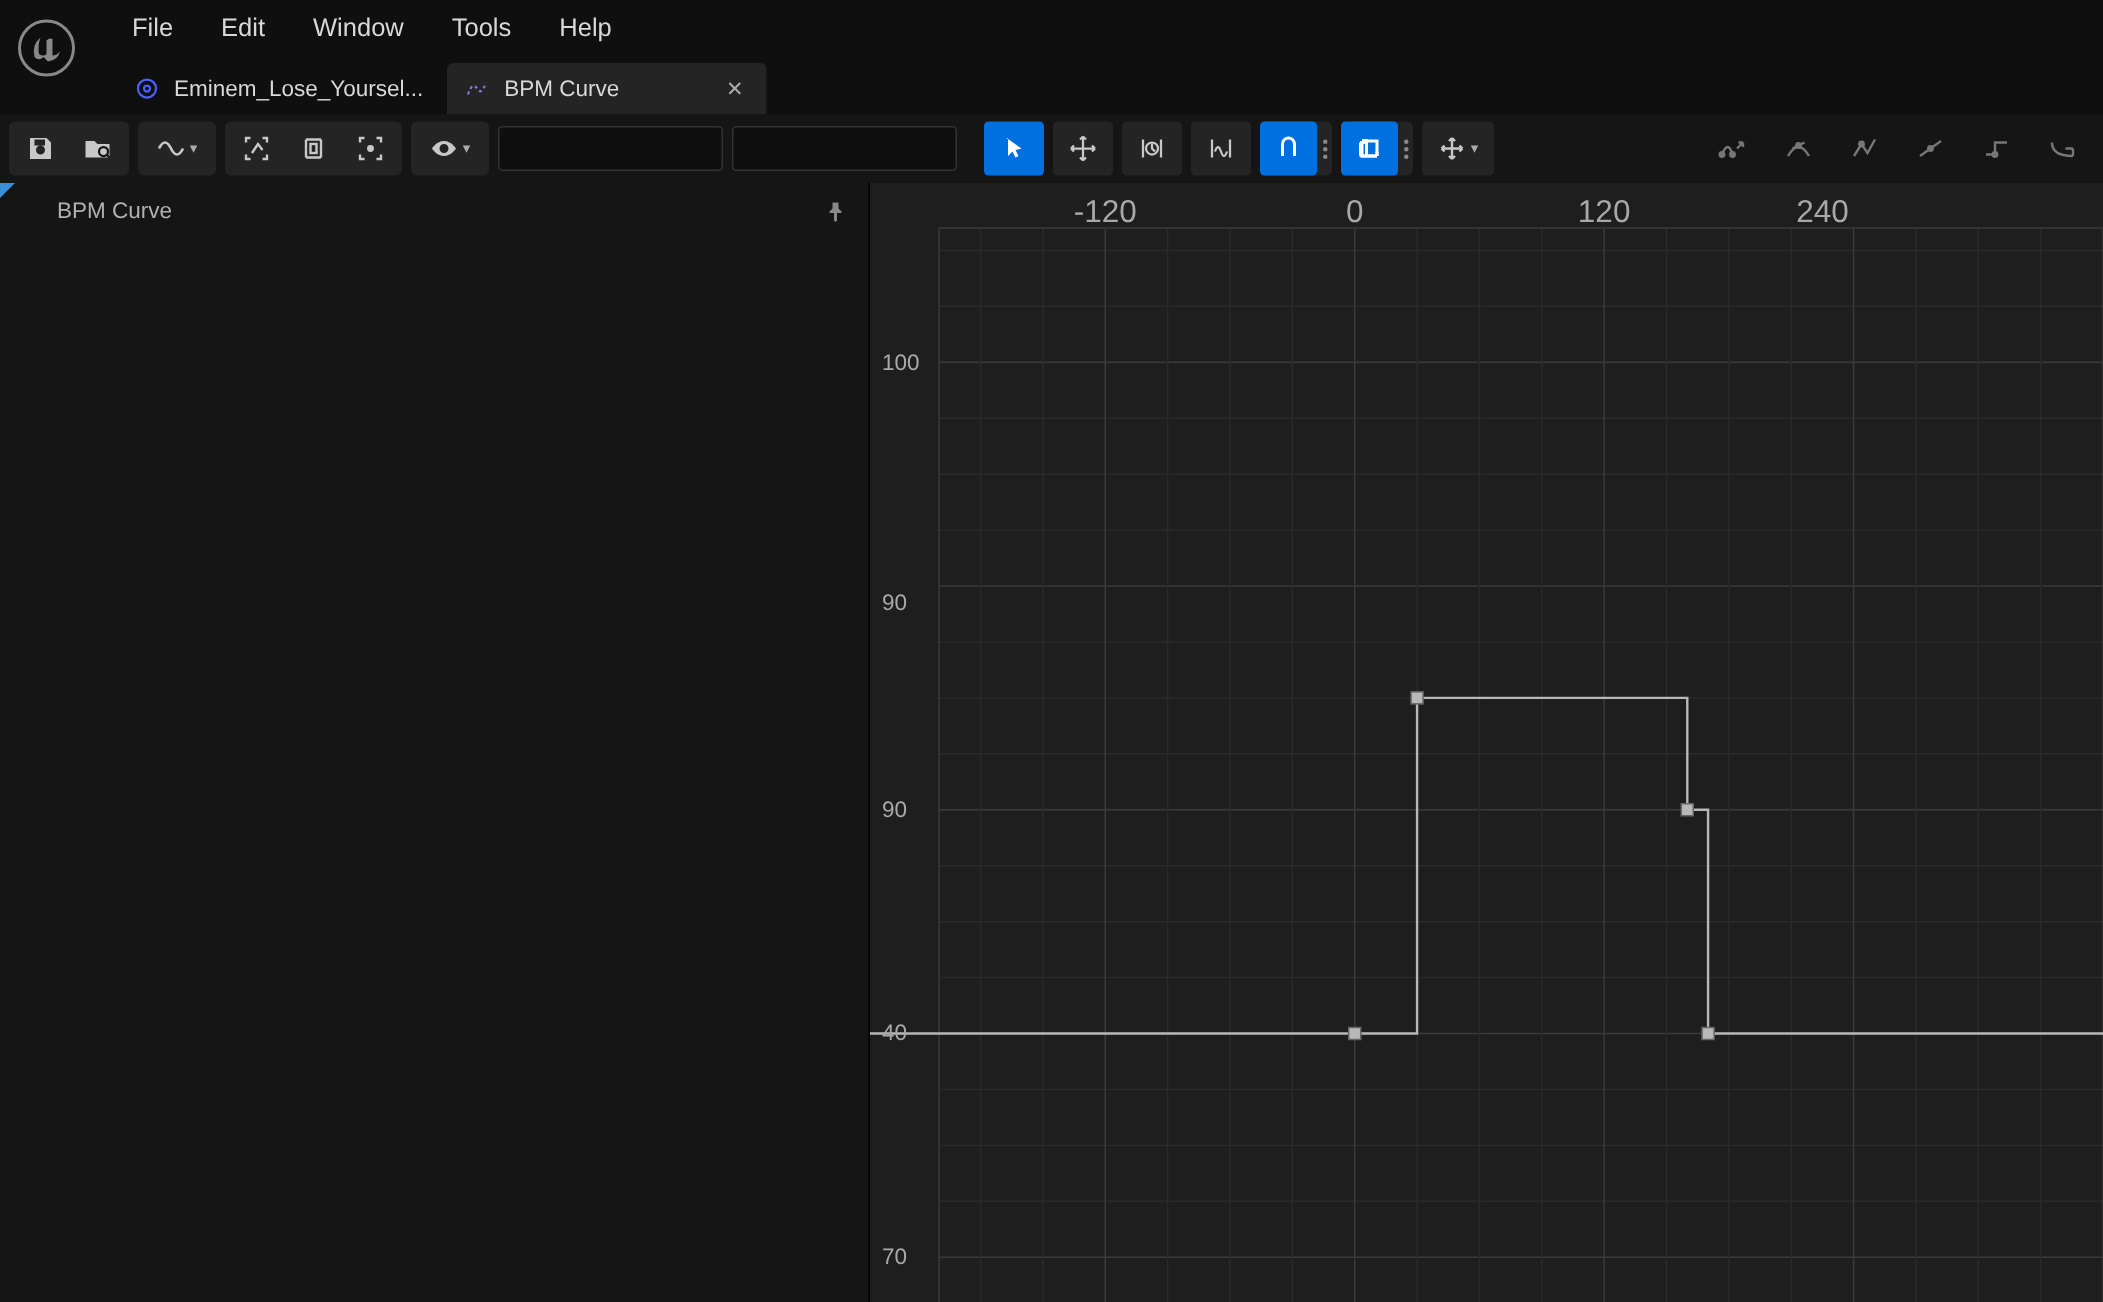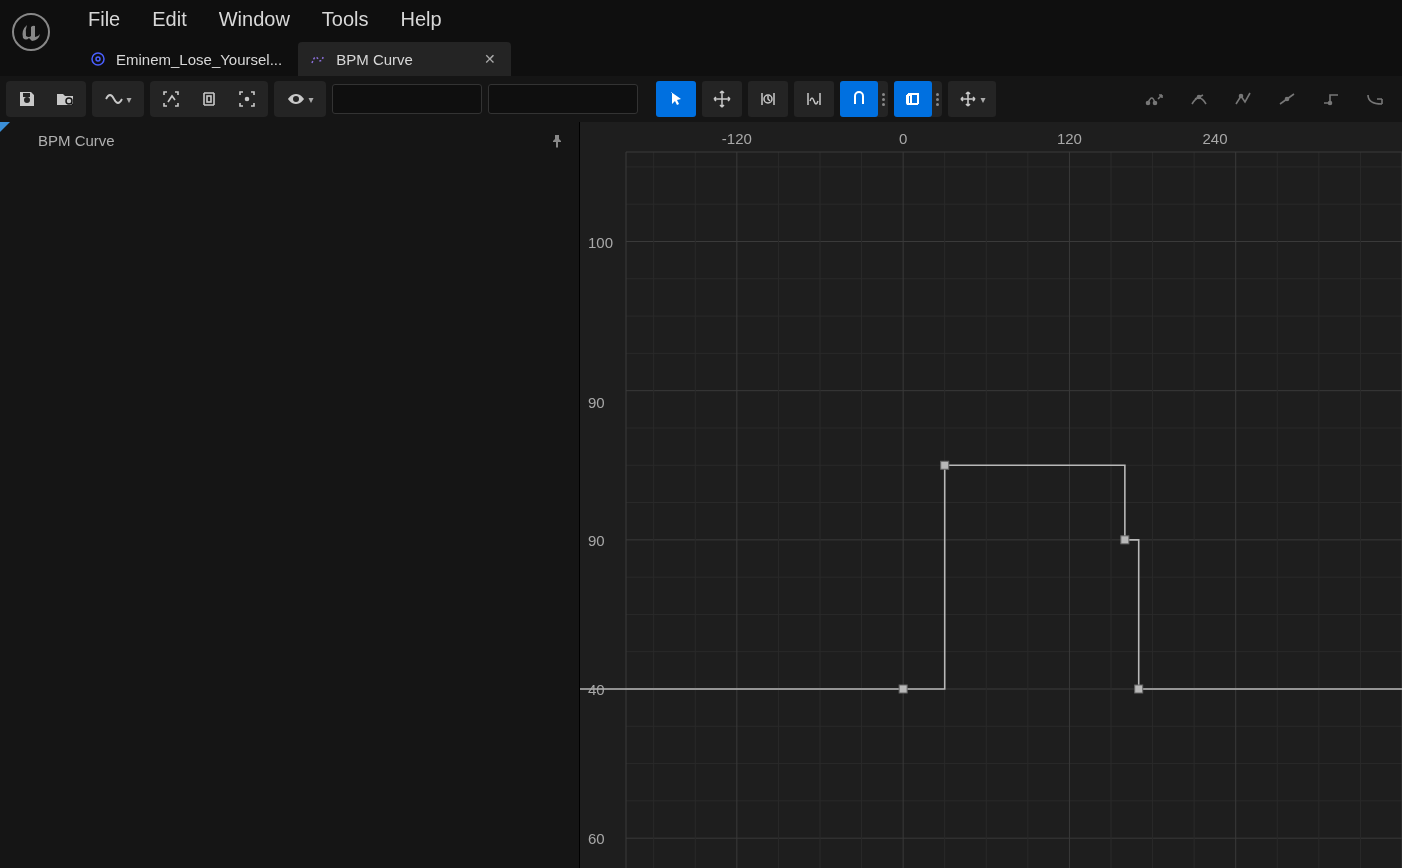--- a/index.html
+++ b/index.html
@@ -2,21 +2,21 @@
 <html><head>
 <meta charset="utf-8">
 <style>
 * { margin: 0; padding: 0; box-sizing: border-box; font-family: "Segoe UI", Arial, sans-serif; }
 body { background: #0f0f0f; color: #c0c0c0; width: 1402px; height: 868px; overflow: hidden; user-select: none; }
 
 
 .menubar { display: flex; align-items: center; height: 38px; padding-left: 8px; gap: 0; background: #0f0f0f; }
 .logo { width: 46px; height: 46px; margin-top: 26px; margin-right: 18px; display: flex; align-items: center; justify-content: center; }
 .logo svg { width: 40px; height: 40px; }
-.menu-item { padding: 6px 16px; font-size: 20px; color: #d8d8d8; cursor: pointer; }
+.menu-item { padding: 6px 16px; font-size: 17px; color: #d8d8d8; cursor: pointer; }
 
 
 .tabbar { display: flex; align-items: flex-end; height: 38px; padding-left: 78px; background: #0f0f0f; }
 .tab { display: flex; align-items: center; height: 34px; padding: 0 14px 0 12px; margin-right: 2px; font-size: 15px; color: #d8d8d8; cursor: pointer; border-radius: 4px 4px 0 0; gap: 10px; }
 .tab.inactive { background: transparent; }
 .tab.active { background: #242424; }
 .tab-icon { width: 16px; height: 16px; display: flex; align-items: center; justify-content: center; }
 .tab-icon.blue svg { stroke: #4a5fff; }
 .tab-icon.purple svg { stroke: #8a6fd8; }
 .tab-close { margin-left: 60px; width: 14px; height: 14px; font-size: 14px; color: #aaa; display: flex; align-items: center; justify-content: center; }
@@ -36,21 +36,21 @@
 
 .main { display: flex; height: calc(868px - 38px - 38px - 46px); }
 .sidepanel { width: 580px; background: #151515; border-right: 1px solid #000; position: relative; }
 .side-triangle { position: absolute; top: 0; left: 0; width: 0; height: 0; border-left: 10px solid #3a8fd8; border-bottom: 10px solid transparent; }
 .side-row { display: flex; align-items: center; justify-content: space-between; padding: 10px 14px 10px 38px; font-size: 15px; color: #b0b0b0; }
 .pin-icon { width: 16px; height: 16px; color: #888; }
 
 
 .curvearea { flex: 1; background: #1e1e1e; position: relative; overflow: hidden; }
 .curvearea svg { position: absolute; top: 0; left: 0; }
-.axis-label-x { position: absolute; top: 8px; font-size: 15px; color: #a8a8a8; transform: translateX(-50%); }
+.axis-label-x { position: absolute; top: 8px; font-size: 21px; color: #a8a8a8; transform: translateX(-50%); }
 .axis-label-y { position: absolute; left: 8px; font-size: 15px; color: #a8a8a8; transform: translateY(-50%); }
 </style>
 </head>
 <body>
 
 <div class="menubar">
   <div class="logo">
     <svg viewBox="0 0 40 40">
         <circle cx="20" cy="20" r="18" fill="none" stroke="#888" stroke-width="2"></circle>
         <path d="M12 26 Q10 18 16 13 Q14 18 15 24 Q18 26 20 24 L20 15 Q22 13 24 14 L24 25 Q27 25 29 22 Q28 28 21 29 L18 26 Q15 29 12 26 Z" fill="#888"></path>
@@ -312,19 +312,19 @@
         <path d="M 0 567 L 323.14285714285717 567 L 364.7142857142857 567 L 364.7142857142857 343.25 L 544.8571428571429 343.25 L 544.8571428571429 417.83333333333337 L 558.7142857142857 417.83333333333337 L 558.7142857142857 567 L 822 567" fill="none" stroke="#b8b8b8" stroke-width="1.6"></path>
         <rect x="319.14285714285717" y="563" width="8" height="8" fill="#b8b8b8" stroke="#666"></rect>
         <rect x="360.7142857142857" y="339.25" width="8" height="8" fill="#b8b8b8" stroke="#666"></rect>
         <rect x="540.8571428571429" y="413.83333333333337" width="8" height="8" fill="#b8b8b8" stroke="#666"></rect>
         <rect x="554.7142857142857" y="563" width="8" height="8" fill="#b8b8b8" stroke="#666"></rect>
       </svg>
   <div class="axis-label-x" style="left: 156.857px;">-120</div>
       <div class="axis-label-x" style="left: 323.143px;">0</div>
       <div class="axis-label-x" style="left: 489.429px;">120</div>
       <div class="axis-label-x" style="left: 635px;">240</div>
-      <div class="axis-label-y" style="top: 716.167px;">60</div>
+      <div class="axis-label-y" style="top: 716.167px;">70</div>
       <div class="axis-label-y" style="top: 567px;">40</div>
       <div class="axis-label-y" style="top: 417.833px;">90</div>
       <div class="axis-label-y" style="top: 280px;">90</div>
       <div class="axis-label-y" style="top: 119.5px;">100</div>
     </div>
 </div>
 
 </body></html>

